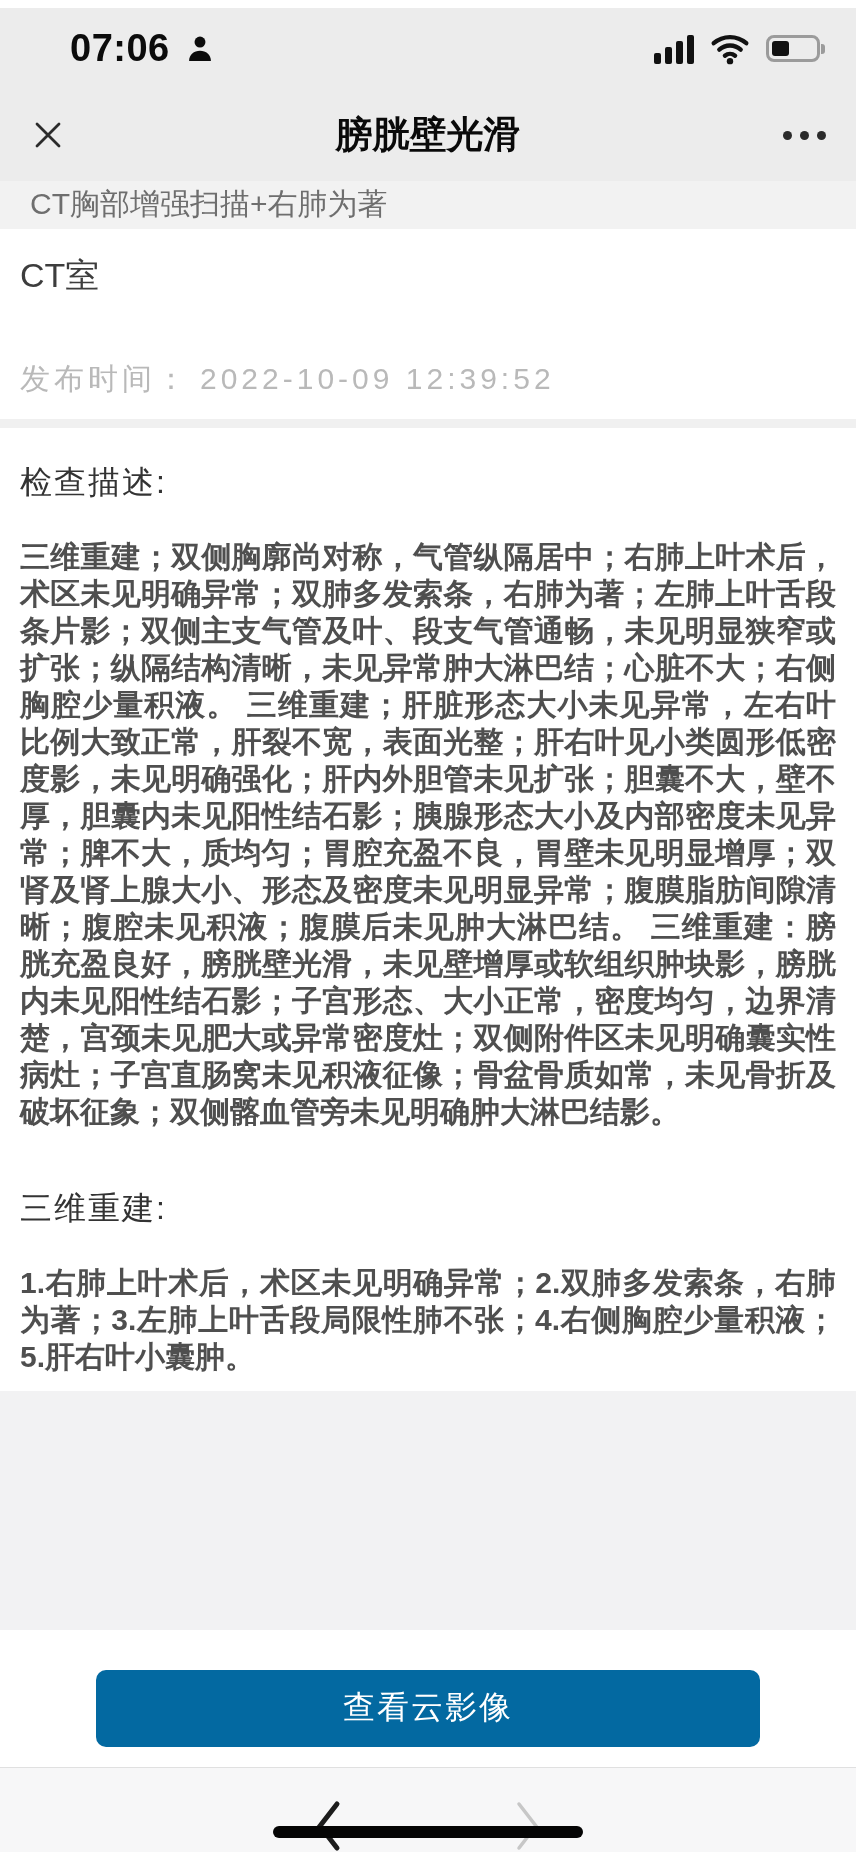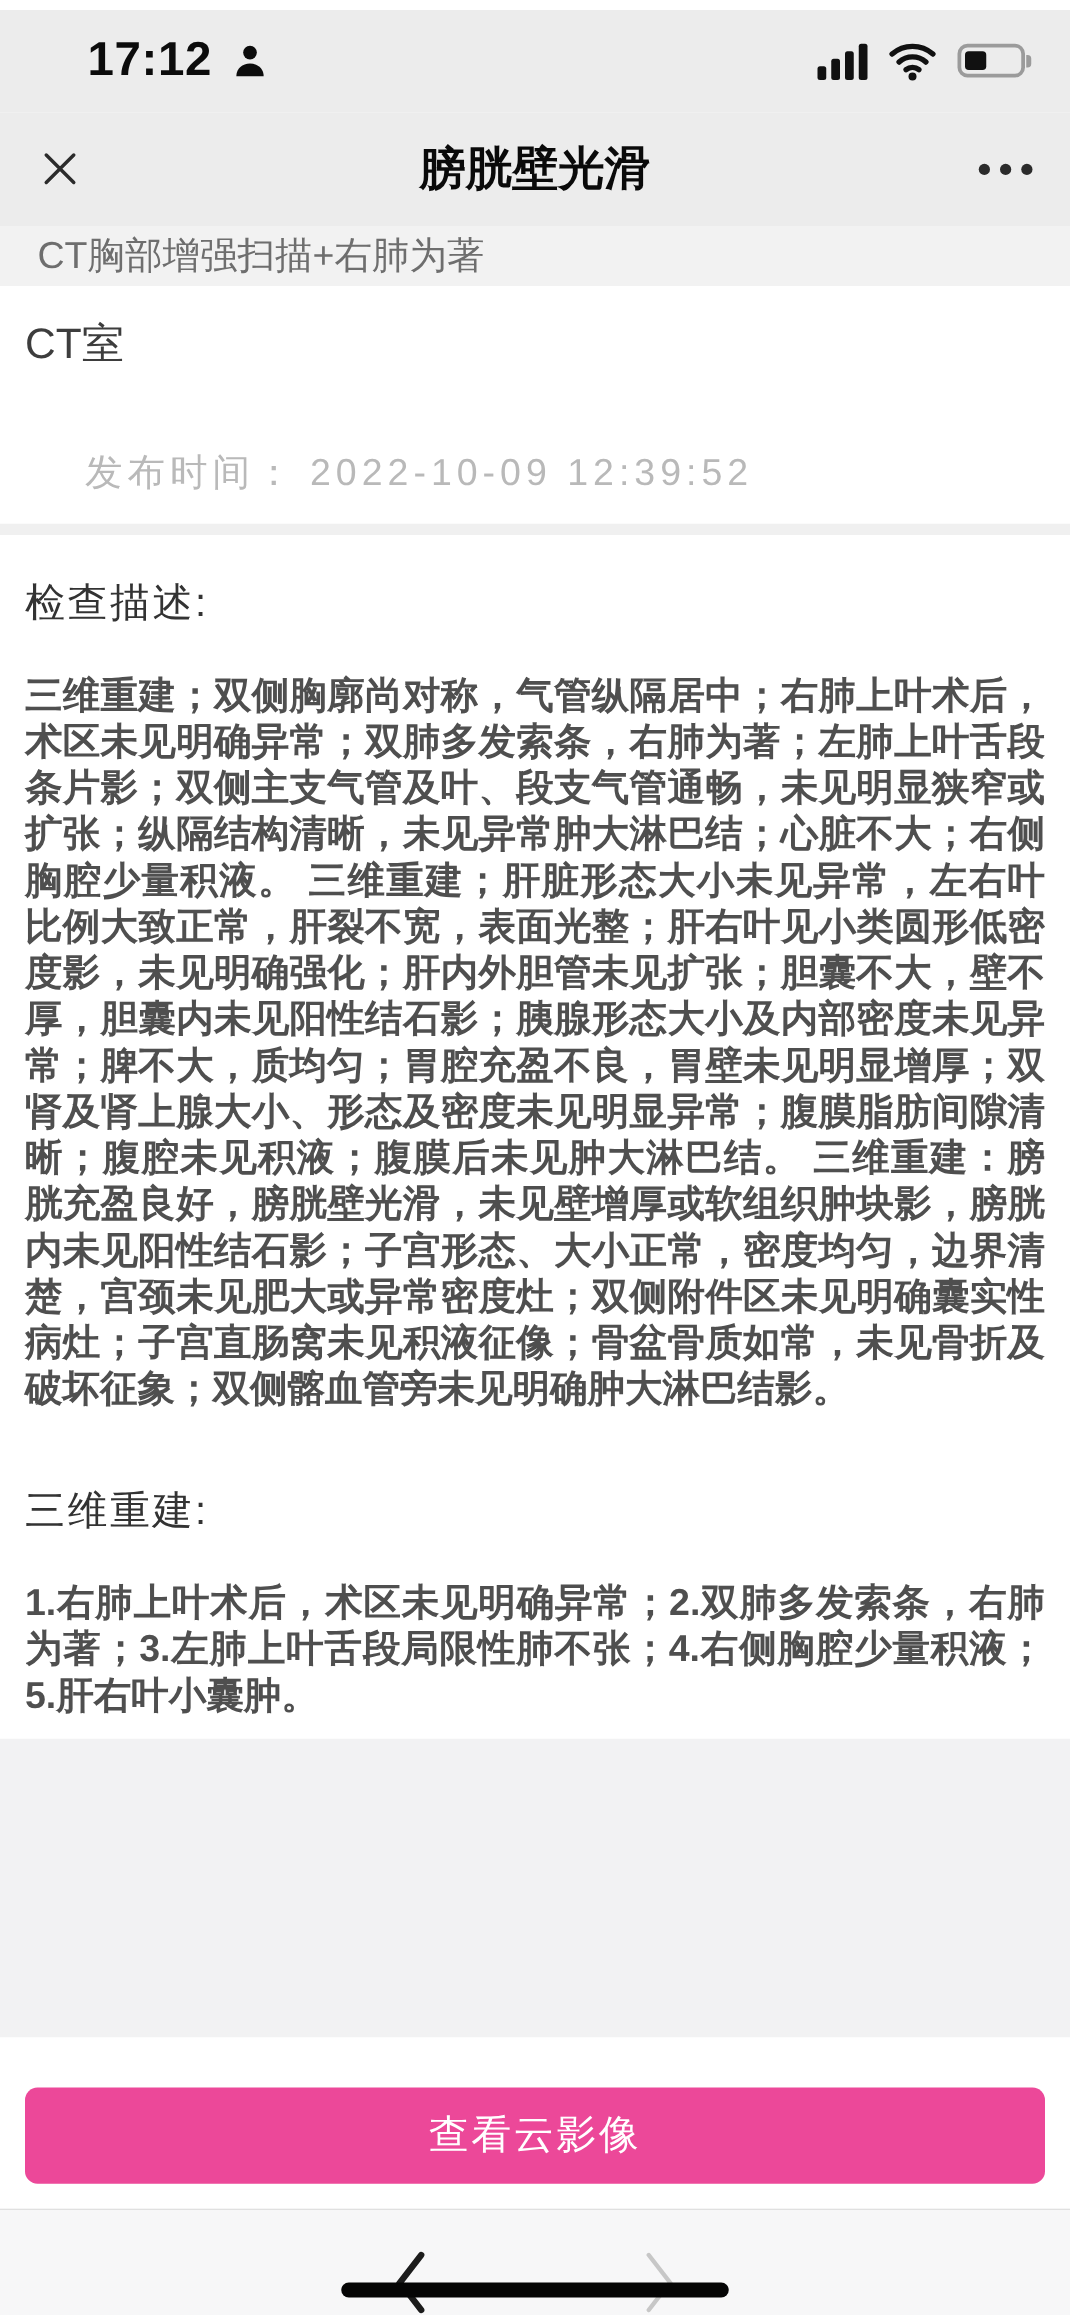--- a/index.html
+++ b/index.html
@@ -43,50 +43,50 @@
   .dots{display:flex;gap:8px;}
   .dots i{width:9px;height:9px;border-radius:50%;background:#2b2b2b;display:block;}
   
   .subheader{
     height:48px;background:#f2f2f2;display:flex;align-items:center;
     padding:0 30px;box-sizing:border-box;font-size:30px;color:#6e6e6e;
   }
   
   .card{background:#fff;padding:26px 20px 16px 20px;}
   .dept{font-size:34px;color:#3d3d3d;line-height:40px;}
-  .publish{margin-top:66px;font-size:30px;color:#b9b9b9;letter-spacing:4px;display:flex;gap:10px;line-height:36px;margin-left:48px;}
+  .publish{margin-top:66px;font-size:30px;color:#b9b9b9;letter-spacing:4px;display:flex;gap:10px;line-height:36px;}
   .divider{height:9px;background:#f0f0f0;margin:22px -20px 0 -20px;}
   .sec-h{font-size:32px;color:#333;line-height:40px;margin-top:34px;letter-spacing:2px;}
   .sec-h + .sec-h, .body + .sec-h{margin-top:58px;}
   .body{font-size:30px;color:#4f4f4f;line-height:37px;margin:36px 0 0 0;text-align:justify;font-weight:bold;}
   
   .spacer{height:240px;background:#f2f2f3;}
   .action-band{height:138px;background:#fff;display:flex;align-items:flex-end;justify-content:center;box-sizing:border-box;padding-bottom:20px;}
   .primary{
-    width:816px;height:77px;border:none;border-radius:10px;
-    background:#ec4899;color:#fff;font-size:32px;cursor:pointer;
+    width:664px;height:77px;border:none;border-radius:10px;
+    background:#0369a1;color:#fff;font-size:32px;cursor:pointer;
     font-family:inherit;letter-spacing:2px;
   }
   .footer{flex:1;background:#f7f7f8;border-top:1px solid #e0e0e0;position:relative;}
   .nav-arrows{display:flex;justify-content:center;gap:150px;margin-top:32px;}
   .nav-arrows button{background:none;border:none;padding:0;width:50px;height:52px;cursor:pointer;display:flex;justify-content:center;}
   .home-indicator{
     position:absolute;left:50%;transform:translateX(-50%);bottom:14px;
     width:310px;height:12px;border-radius:6px;background:#050505;cursor:grab;
   }
 </style>
 </head>
 <body>
 
 <div class="phone">
   <div class="top-white"></div>
 
   <div class="statusbar">
     <div class="sb-left">
-      <span class="time">17:12</span>
+      <span class="time">07:06</span>
       <span class="person">
         <svg width="32" height="32" viewBox="0 0 24 24" fill="#0c0c0c" xmlns="http://www.w3.org/2000/svg">
           <circle cx="12" cy="6.8" r="4.1"></circle>
           <path d="M3.8 21c0-4.6 3.7-7.6 8.2-7.6s8.2 3 8.2 7.6z"></path>
         </svg>
       </span>
     </div>
     <div class="sb-right">
       <div class="signal">
           <i></i>

